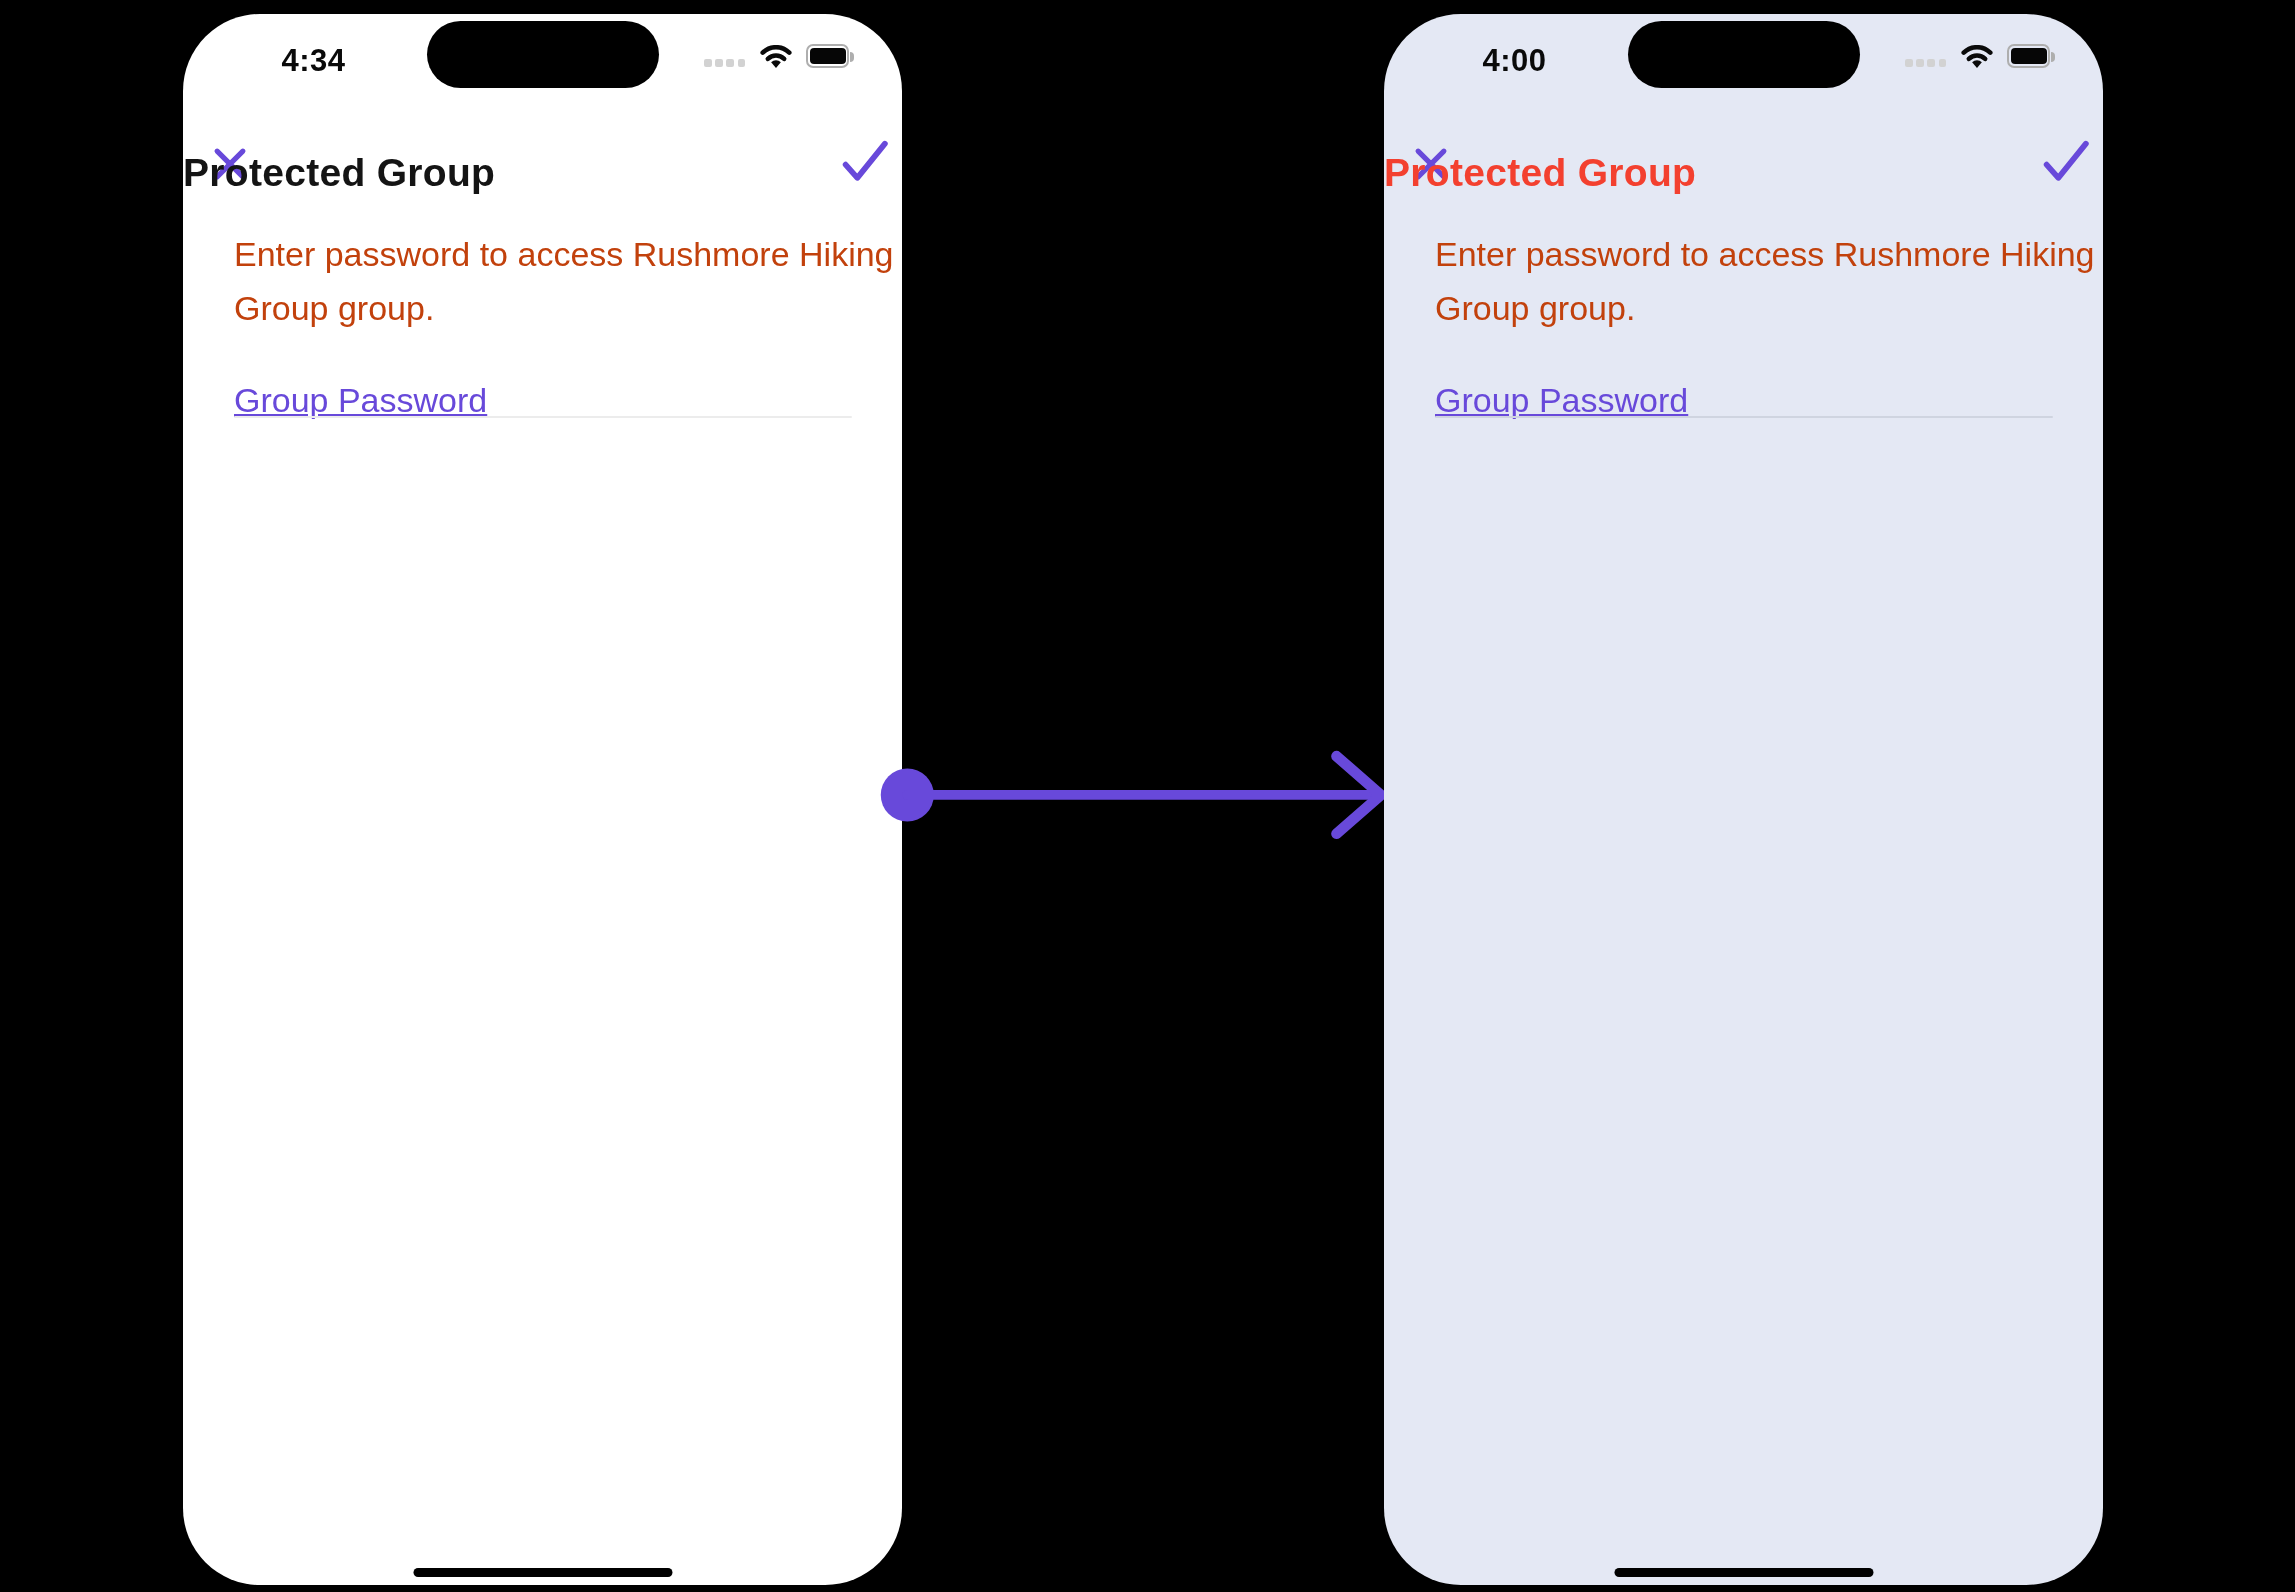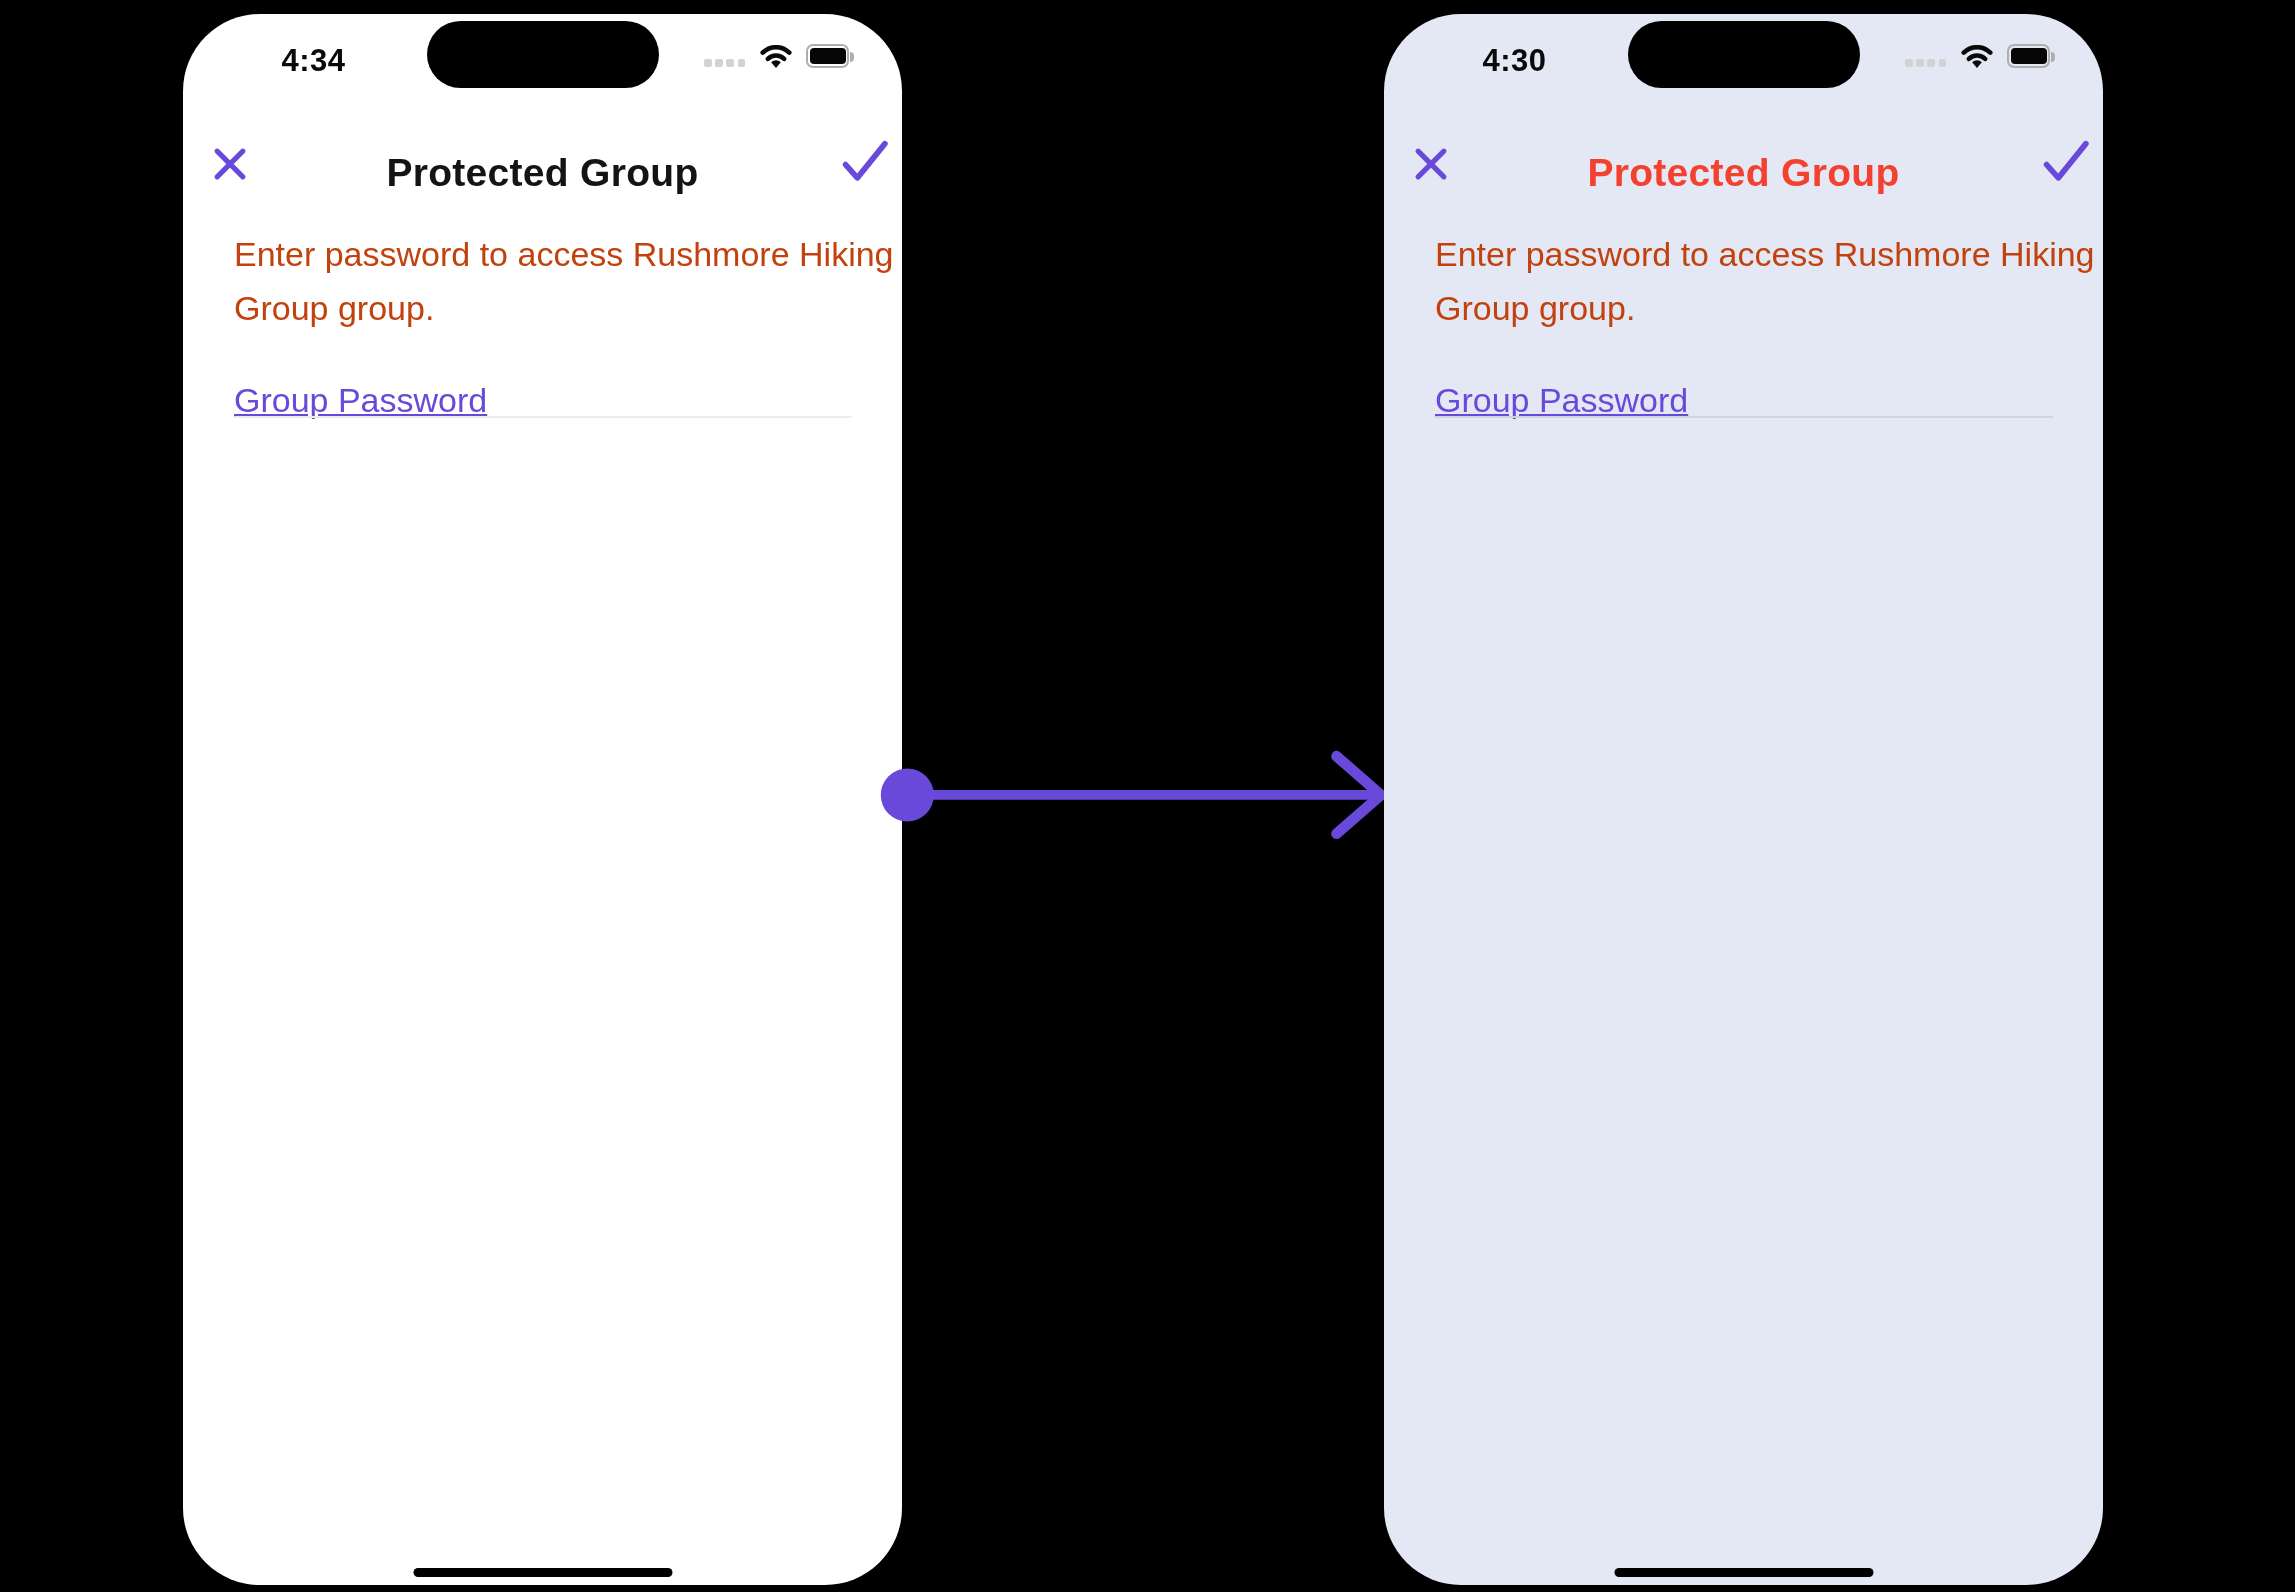--- a/index.html
+++ b/index.html
@@ -36,21 +36,21 @@
   .cell-dots i { display:block; width:7.7px; height:7.7px; border-radius:2px; background:#D2D2D2; }
   .wifi svg { display:block; }
   .battery { position:relative; width:43px; height:23.5px; border:2.6px solid #AEAEAE; border-radius:7.1px; margin-bottom:0.5px; }
   .battery-fill { position:absolute; inset:1.5px; background:#060606; border-radius:4.1px; }
   .battery-nub { position:absolute; right:-7.1px; top:5.6px; width:4.6px; height:9.7px; background:#AEAEAE; border-radius:0 4.1px 4.1px 0; }
 
   .nav-close { position:absolute; left:30px; top:133px; width:34px; height:34px; cursor:pointer; background:none; border:none; }
   .nav-close svg, .nav-check svg { display:block; width:100%; height:100%; }
   .nav-title {
     position:absolute; top:137px; left:0; right:0;
-    text-align:center; font-size:39px; font-weight:600;
+    font-size:39px; font-weight:600;
     letter-spacing:0.3px;
   }
   .nav-check { position:absolute; right:14.3px; top:126px; width:46px; height:42px; cursor:pointer; background:none; border:none; }
 
   .desc {
     position:absolute; left:51px; top:213px; width:669px;
     font-size:34px; line-height:54px; color:#c2410c;
   }
   .field { position:absolute; left:0; right:0; top:357px; height:77px; cursor:text; }
   .field-label { position:absolute; left:51px; top:10.2px; font-size:34px;text-decoration:underline; }
@@ -112,21 +112,21 @@
 </section>
 
 <svg class="flow-arrow" width="541" height="133" viewBox="0 0 1060 260" style="color: rgb(104, 73, 218);">
   <circle cx="77" cy="127" r="52" fill="currentColor"></circle>
   <line x1="77" y1="127" x2="1000" y2="127" stroke="currentColor" stroke-width="19" stroke-linecap="round"></line>
   <path d="M918 51 L1005 127 L918 203" fill="none" stroke="currentColor" stroke-width="21" stroke-linecap="round" stroke-linejoin="round"></path>
 </svg>
 
 <section class="phone phone-after" style="background: rgb(228, 232, 244);">
   <div class="island"></div>
-  <div class="time">4:30</div>
+  <div class="time">4:00</div>
   <div class="status-icons">
     <div class="cell-dots">
         <i></i>
         <i></i>
         <i></i>
         <i></i>
       </div>
     <div class="wifi">
       <svg width="32" height="23.5" viewBox="0 0 62 46">
         <path d="M5 15 A 37 37 0 0 1 57 15" fill="none" stroke="#0a0a0a" stroke-width="9" stroke-linecap="round"></path>

